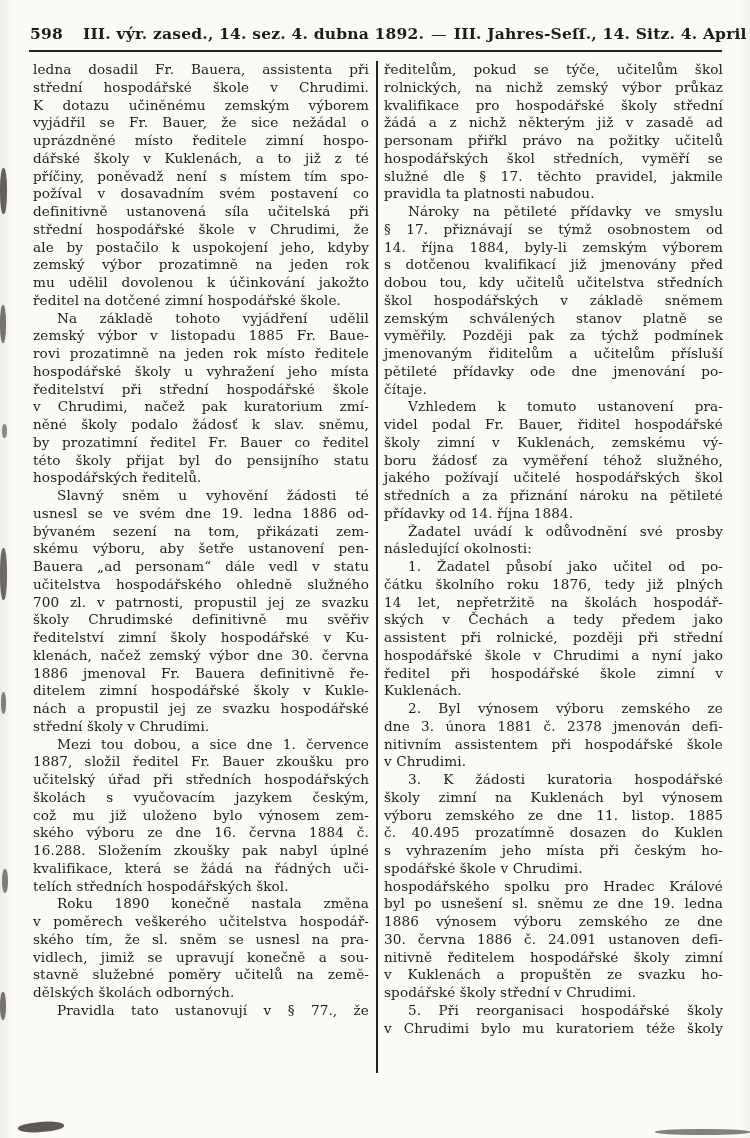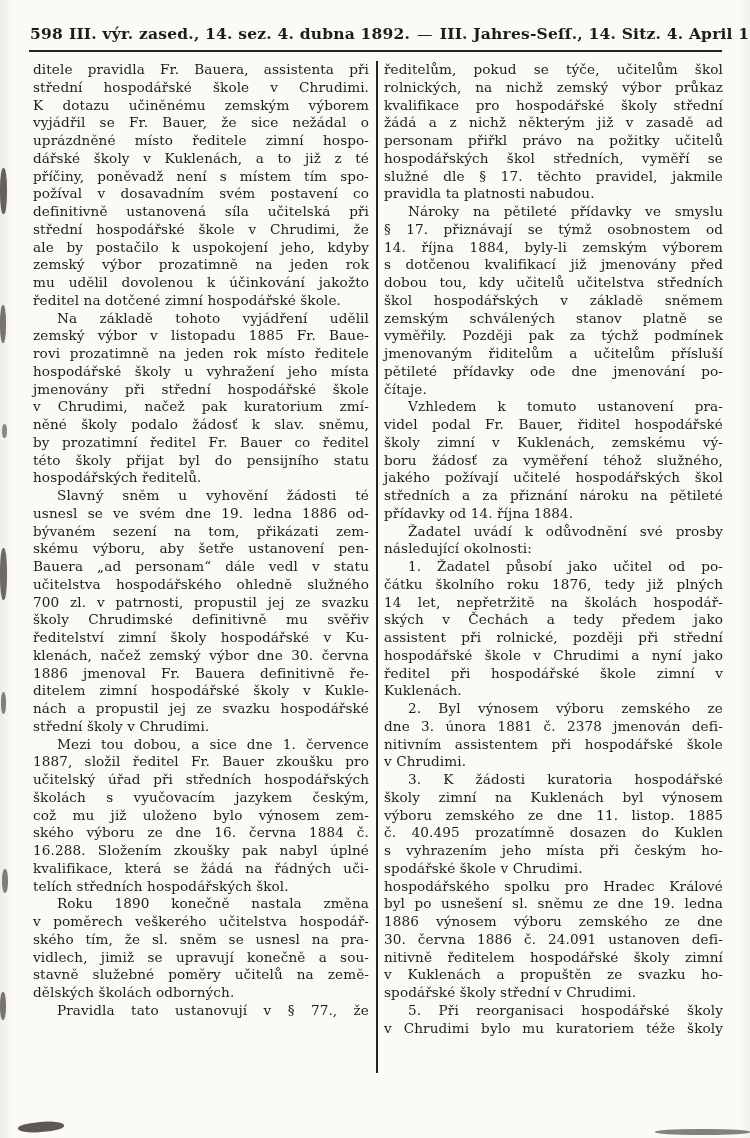--- a/index.html
+++ b/index.html
@@ -21,21 +21,21 @@
       #fbfaf6;
   }
   
   .header {
     position: absolute;
     left: 30px; top: 24px; width: 692px;
     font-size: 15.5px;
     white-space: nowrap;
     letter-spacing: 0.2px;
   }
-  .header .pagenum { font-weight: 700; margin-right: 6px; }
+  .header .pagenum { font-weight: 700; margin-right: 20px; }
   .header .cz { font-weight: 600; }
   .header .dash { margin: 0 7px; }
   .header .de { font-weight: 700; } 
   .header-rule {
     position: absolute;
     left: 29px; top: 50px; width: 693px; height: 2px;
     background: #25221e;
   }
   
   .columns {
@@ -79,39 +79,39 @@
 <div class="page">
 
   <div class="header">
     <span class="pagenum">598</span><span class="cz">III. výr. zased., 14. sez. 4. dubna 1892.</span><span class="dash">—</span><span class="de">III. Jahres-Seſſ., 14. Sitz. 4. April 1892.</span>
   </div>
 
   <div class="header-rule"></div>
 
   <div class="columns">
     <div class="col col-left">
-        <div class="line">ditele pravidla Fr. Bauera, assistenta při</div>
+        <div class="line">ledna dosadil Fr. Bauera, assistenta při</div>
         <div class="line">střední hospodářské škole v Chrudimi.</div>
         <div class="line">K dotazu učiněnému zemským výborem</div>
         <div class="line">vyjádřil se Fr. Bauer, že sice nežádal o</div>
         <div class="line">uprázdněné místo ředitele zimní hospo-</div>
         <div class="line">dářské školy v Kuklenách, a to již z té</div>
         <div class="line">příčiny, poněvadž není s místem tím spo-</div>
         <div class="line">požíval v dosavadním svém postavení co</div>
         <div class="line">definitivně ustanovená síla učitelská při</div>
         <div class="line">střední hospodářské škole v Chrudimi, že</div>
         <div class="line">ale by postačilo k uspokojení jeho, kdyby</div>
         <div class="line">zemský výbor prozatimně na jeden rok</div>
         <div class="line">mu udělil dovolenou k účinkování jakožto</div>
         <div class="line end">ředitel na dotčené zimní hospodářské škole.</div>
         <div class="line indent">Na základě tohoto vyjádření udělil</div>
         <div class="line">zemský výbor v listopadu 1885 Fr. Baue-</div>
         <div class="line">rovi prozatimně na jeden rok místo ředitele</div>
         <div class="line">hospodářské školy u vyhražení jeho místa</div>
-        <div class="line">jmenovány při střední hospodářské škole</div>
+        <div class="line">ředitelství při střední hospodářské škole</div>
         <div class="line">v Chrudimi, načež pak kuratorium zmí-</div>
         <div class="line">něné školy podalo žádosť k slav. sněmu,</div>
         <div class="line">by prozatimní ředitel Fr. Bauer co ředitel</div>
         <div class="line">této školy přijat byl do pensijního statu</div>
         <div class="line end">hospodářských ředitelů.</div>
         <div class="line indent">Slavný sněm u vyhovění žádosti té</div>
         <div class="line">usnesl se ve svém dne 19. ledna 1886 od-</div>
         <div class="line">bývaném sezení na tom, přikázati zem-</div>
         <div class="line">skému výboru, aby šetře ustanovení pen-</div>
         <div class="line">Bauera „ad personam“ dále vedl v statu</div>

